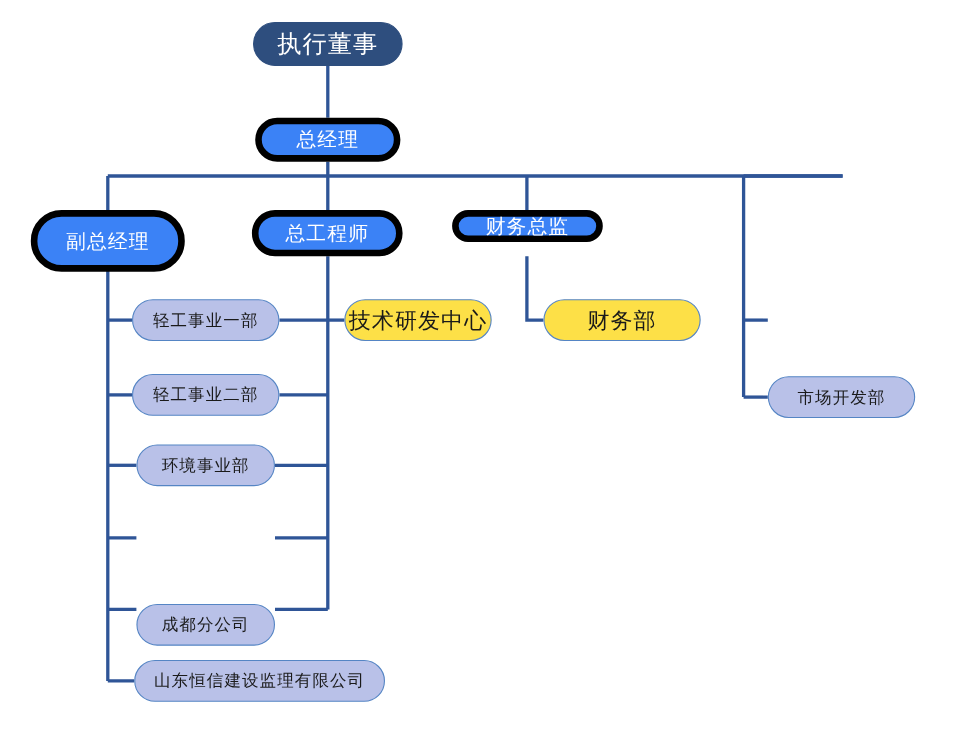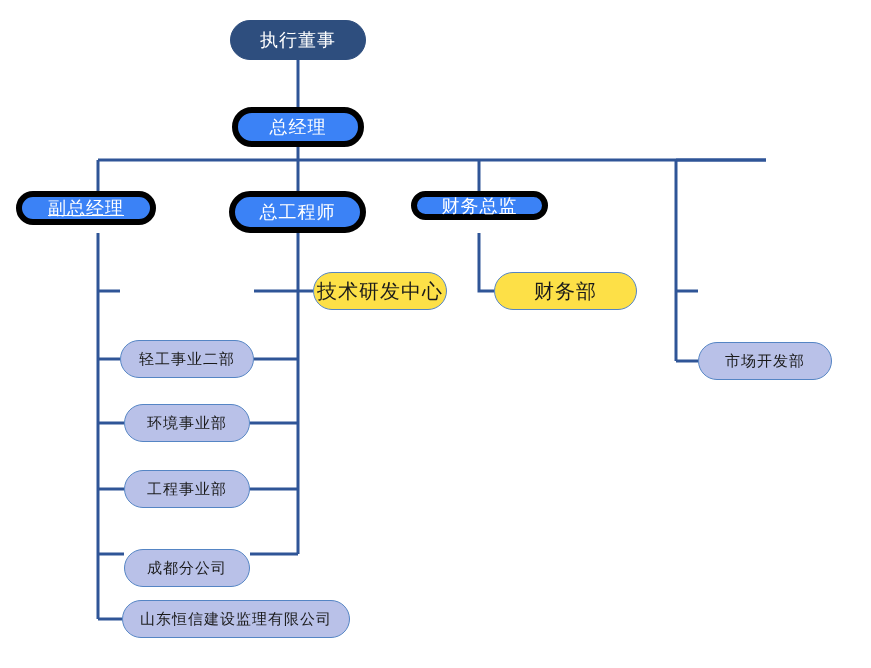--- a/index.html
+++ b/index.html
@@ -33,21 +33,21 @@
     border-radius: 999px;
     white-space: nowrap;
     letter-spacing: 1px;
     z-index: 2;
   }
   
   .node.tier-exec {
     background: #2e4e7e;
     border: 1px solid #2e4e7e;
     color: #ffffff;
-    font-size: 18px;
+    font-size: 22px;
     text-align: center;
   }
   
   .node.tier-manager {
     background: #3b82f6;
     border: 6px solid #000000;
     color: #ffffff;
     font-size: 18px;
   }
   
@@ -106,32 +106,32 @@
       <path d="M766,160 L676,160"></path>
       <path d="M676,291 L698,291"></path>
       <path d="M676,361 L698,361"></path>
     </g>
   </svg>
 
   <div class="node tier-exec" style="left:230px; top:20px; width:136px; height:40px;">执行董事</div>
 
   <div class="node tier-manager" style="left:232px; top:107px; width:132px; height:40px;">总经理</div>
 
-  <div class="node tier-manager" style="left:16px; top:191px; width:140px; height:34px;text-decoration:underline;">副总经理</div>
+  <div class="node tier-manager" style="left:28px; top:191px; width:140px; height:56px;">副总经理</div>
 
   <div class="node tier-manager" style="left:229px; top:191px; width:137px; height:42px;">总工程师</div>
 
   <div class="node tier-manager" style="left:411px; top:191px; width:137px; height:29px;">财务总监</div>
 
+  <div class="node tier-dept-lavender" style="left:120px; top:272px; width:134px; height:38px;">轻工事业一部</div>
 
   <div class="node tier-dept-lavender" style="left:120px; top:340px; width:134px; height:38px;">轻工事业二部</div>
 
   <div class="node tier-dept-lavender" style="left:124px; top:404px; width:126px; height:38px;">环境事业部</div>
 
-  <div class="node tier-dept-lavender" style="left:124px; top:470px; width:126px; height:38px;">工程事业部</div>
 
   <div class="node tier-dept-lavender" style="left:124px; top:535px; width:126px; height:38px;margin-top:14px;">成都分公司</div>
 
   <div class="node tier-dept-lavender" style="left:122px; top:600px; width:228px; height:38px;">山东恒信建设监理有限公司</div>
 
   <div class="node tier-dept-blue" style="left:313px; top:272px; width:134px; height:38px;">技术研发中心</div>
 
   <div class="node tier-dept-blue" style="left:494px; top:272px; width:143px; height:38px;">财务部</div>
 
 

